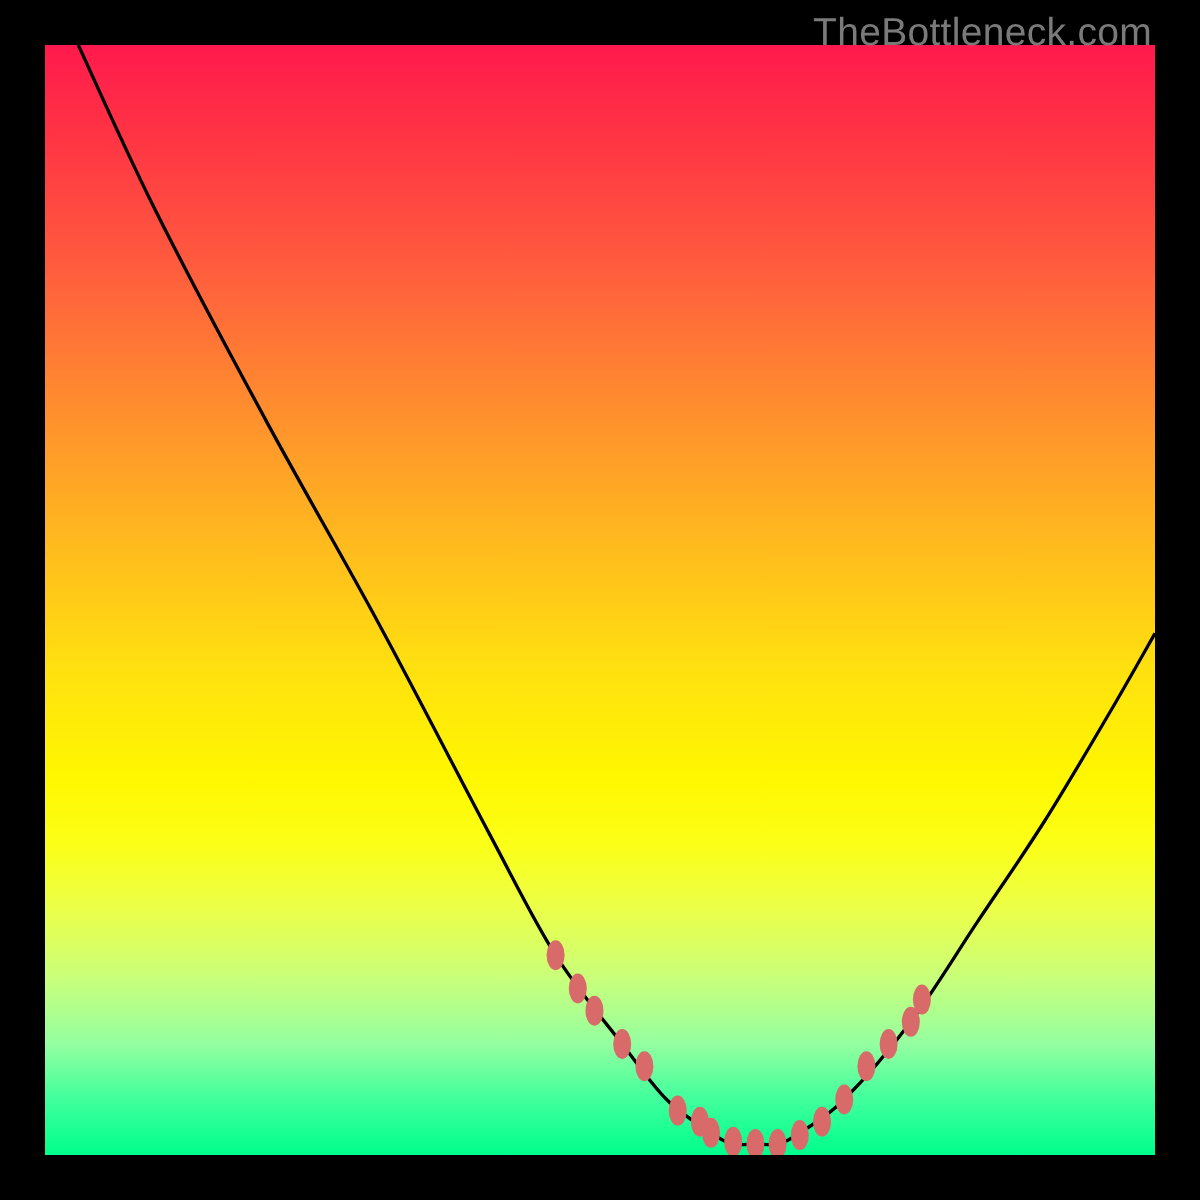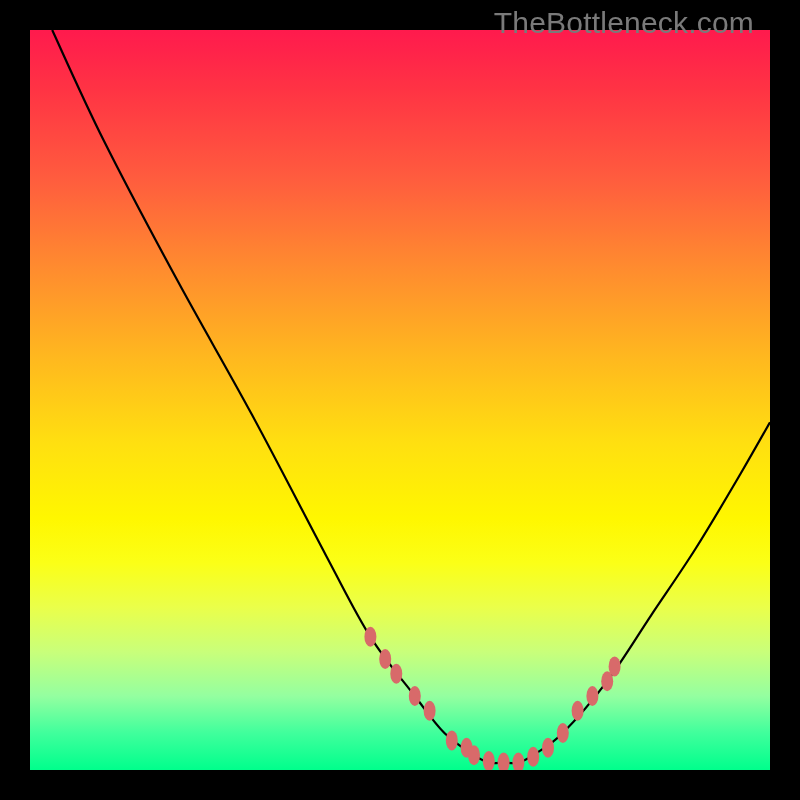--- a/index.html
+++ b/index.html
@@ -35,23 +35,23 @@
       #c9ff7a 84%,
       #94ffa0 90%,
       #40ff9c 95%,
       #00ff8c 100%
     );
     overflow: hidden;
   }
   .watermark {
     position: absolute;
     top: 6px;
-    right: 46px;
+    right: 32px;
     color: #7a7a7a;
-    font-size: 30px;
+    font-size: 26px;
     font-weight: 500;
     z-index: 10;
     letter-spacing: 0.2px;
   }
   svg.curve {
     position: absolute;
     left: 0;
     top: 0;
     width: 740px;
     height: 740px;

